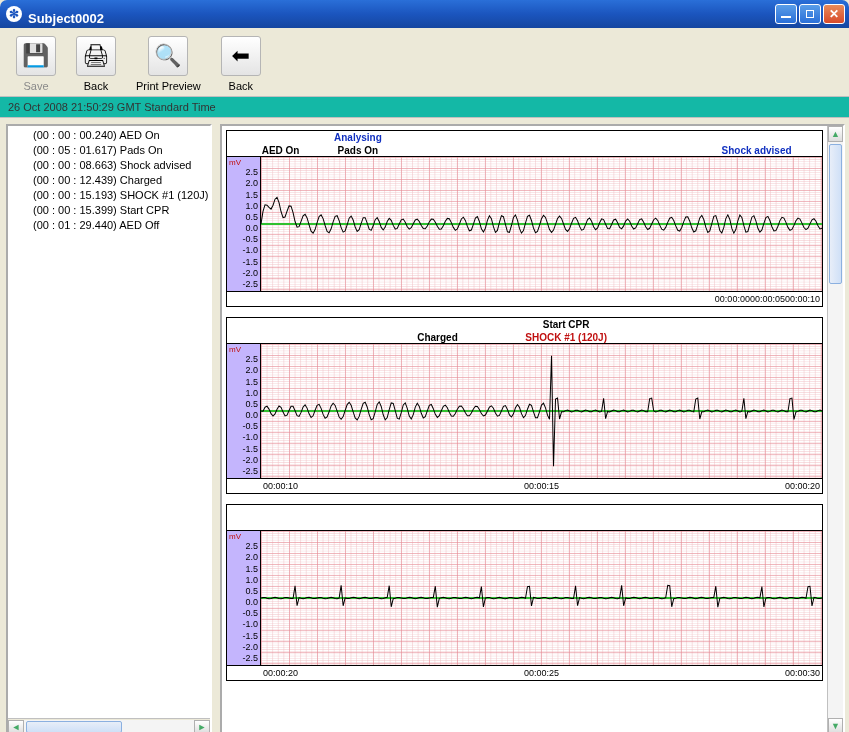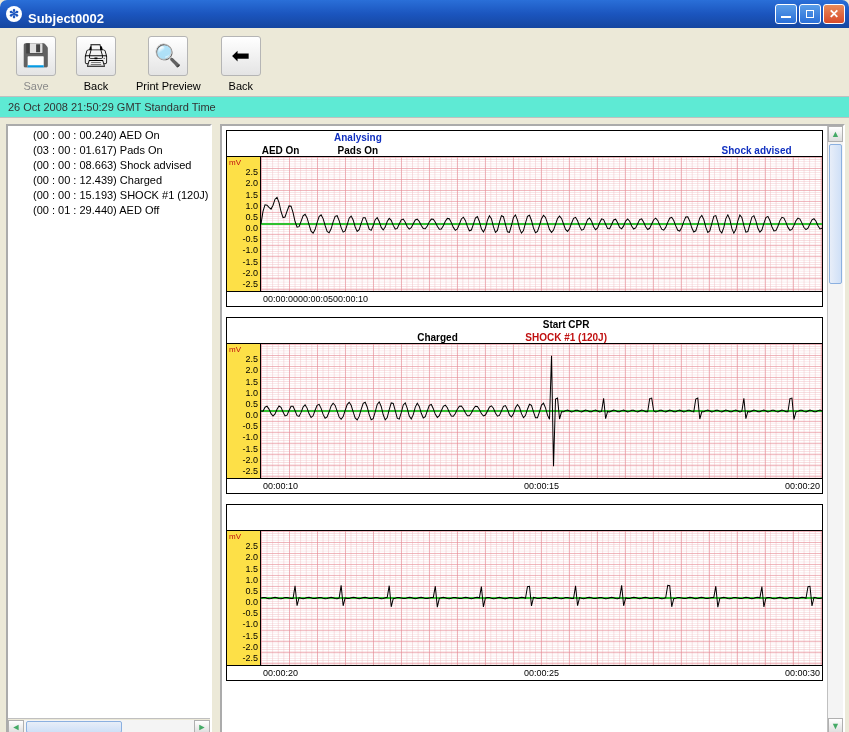--- a/index.html
+++ b/index.html
@@ -41,21 +41,21 @@
   .tool { text-align:center; font-size:11px; color:#000; }
   .tool.disabled { color:#8a8a8a; }
   .tool .ticon {
     width:40px; height:40px; margin:0 auto 4px auto;
     border:1px solid #b5b5b5; background:linear-gradient(to bottom,#fff,#e4e4e4);
     border-radius:3px; display:flex; align-items:center; justify-content:center;
     font-size:22px;
   }
   
   .timestamp {
-    padding:4px 8px; background:#5eead4; font-size:11px; color:#333;
+    padding:4px 8px; background:#14b8a6; font-size:11px; color:#333;
     border-bottom:1px solid #c0c0c0;
   }
   
   .main { display:flex; height:calc(100% - 28px - 62px - 24px); }
   .eventlist {
     width:206px; border:2px inset #fff; background:#fff; margin:6px 4px 0 6px;
     overflow:hidden; display:flex; flex-direction:column;
   }
   .eventlist-items { flex:1; padding:2px 4px; overflow:hidden; white-space:nowrap;margin-left:21px; }
   .eventlist .row { line-height:15px; }
@@ -73,21 +73,21 @@
   .vscroll .vthumb { position:absolute; top:2px; left:1px; right:1px; height:140px; background:linear-gradient(to right,#e8eef8,#cfe0f7); border:1px solid #8bb0e0; border-radius:2px;}
   .vscroll .varrow.bot { position:absolute; bottom:0; left:0; right:0;}
   
   .strip { border:1px solid #000; margin-bottom:10px; background:#fff; }
   .strip-header { height:26px; border-bottom:1px solid #000; position:relative; font-size:10px; }
   .strip-header .ann { position:absolute; top:6px; transform:translateX(-50%); white-space:nowrap;font-weight:bold; }
   .strip-header .ann.blue { color:#1030c0; }
   .strip-header .ann.red  { color:#c01010; }
   .strip-header .ann2 { top:14px; }
   .strip-body { display:flex; height:134px; }
-  .yaxis { width:34px; border-right:1px solid #000; display:flex; flex-direction:column; justify-content:space-between; padding:2px 2px; font-size:9px; text-align:right; background:#fde047;}
+  .yaxis { width:34px; border-right:1px solid #000; display:flex; flex-direction:column; justify-content:space-between; padding:2px 2px; font-size:9px; text-align:right; background:#c4b5fd;}
   .yaxis .mv { color:#c01010; font-size:8px; text-align:left; line-height:7px;}
   .plot { flex:1; position:relative; overflow:hidden;}
   .grid { position:absolute; inset:0;
     background-image:
       linear-gradient(to right, rgba(230,140,150,.55) 0, rgba(230,140,150,.55) 1px, transparent 1px),
       linear-gradient(to bottom, rgba(230,140,150,.55) 0, rgba(230,140,150,.55) 1px, transparent 1px),
       linear-gradient(to right, rgba(240,190,195,.5) 0, rgba(240,190,195,.5) 1px, transparent 1px),
       linear-gradient(to bottom, rgba(240,190,195,.5) 0, rgba(240,190,195,.5) 1px, transparent 1px);
     background-size: 28px 100%, 100% 11px, 5.6px 100%, 100% 2.2px;
   }
@@ -132,24 +132,25 @@
   </div>
 </div>
 
 <div class="timestamp">26 Oct 2008 21:50:29 GMT Standard Time</div>
 
 <div class="main">
 
   <div class="eventlist">
     <div class="eventlist-items" id="evtitems">
         <div class="row">(00 : 00 : 00.240)  AED On</div>
-        <div class="row">(03 : 00 : 01.617)  Pads On</div>
+        <div class="row">(00 : 05 : 01.617)  Pads On</div>
         <div class="row">(00 : 00 : 08.663)  Shock advised</div>
         <div class="row">(00 : 00 : 12.439)  Charged</div>
         <div class="row">(00 : 00 : 15.193)  SHOCK #1 (120J)</div>
+        <div class="row">(00 : 00 : 15.399)  Start CPR</div>
         <div class="row">(00 : 01 : 29.440)  AED Off</div>
       </div>
     <div class="hscroll">
       <div class="arrow">◄</div>
       <div class="track">
           <div class="thumb"></div>
         </div>
       <div class="arrow">►</div>
     </div>
   </div>
@@ -180,21 +181,21 @@
             </div>
             <div class="plot">
               <div class="grid"></div>
               <div class="baseline" style="top: calc(50% - 1px);"></div>
               <svg class="wave" viewBox="0 0 560 134" preserveAspectRatio="none">
                 <path d="M0 67 L2 54.3 L4 47.8 L6 48.2 L8 50.3 L10 52.1 L12 48.2 L14 42.2 L16 40.4 L18 45.6 L20 54.5 L22 60.6 L24 60.0 L26 54.2 L28 48.9 L30 49.2 L32 55.7 L34 64.5 L36 70.2 L38 69.7 L40 64.4 L42 58.8 L44 57.3 L46 60.9 L48 67.8 L50 74.2 L52 76.2 L54 72.6 L56 65.7 L58 59.6 L60 57.9 L62 61.6 L64 68.5 L66 74.4 L68 75.8 L70 71.8 L72 64.9 L74 59.3 L76 58.7 L78 63.6 L80 70.6 L82 75.1 L84 73.9 L86 67.8 L88 61.2 L90 59.1 L92 63.0 L94 70.0 L96 74.4 L98 72.7 L100 66.3 L102 60.7 L104 60.7 L106 66.2 L108 72.2 L110 73.4 L112 68.8 L114 62.7 L116 60.7 L118 64.5 L120 70.4 L122 73.0 L124 70.1 L126 64.5 L128 61.3 L130 63.3 L132 68.4 L134 72.1 L136 71.4 L138 67.0 L140 62.8 L142 62.0 L144 65.2 L146 69.7 L148 72.1 L150 70.7 L152 66.7 L154 63.0 L156 62.1 L158 64.5 L160 68.5 L162 71.6 L164 71.8 L166 69.0 L168 64.9 L170 62.1 L172 62.2 L174 65.2 L176 69.3 L178 72.2 L180 72.0 L182 68.8 L184 64.3 L186 61.4 L188 61.8 L190 65.6 L192 70.4 L194 73.3 L196 72.0 L198 67.2 L200 62.0 L202 60.2 L204 63.4 L206 69.4 L208 73.8 L210 73.0 L212 67.3 L214 61.0 L216 59.6 L218 64.5 L220 71.8 L222 75.1 L224 71.2 L226 63.4 L228 58.7 L230 61.6 L232 69.6 L234 75.4 L236 73.4 L238 65.4 L240 58.7 L242 59.7 L244 67.3 L246 74.8 L248 75.3 L250 68.5 L252 60.4 L254 57.9 L256 63.1 L258 71.4 L260 76.1 L262 73.6 L264 66.1 L266 59.3 L268 58.3 L270 63.5 L272 71.0 L274 75.7 L276 74.5 L278 68.5 L280 61.7 L282 58.3 L284 60.4 L286 66.4 L288 72.6 L290 75.4 L292 73.1 L294 67.3 L296 61.5 L298 59.1 L300 61.4 L302 67.0 L304 72.4 L306 74.4 L308 71.8 L310 66.2 L312 61.3 L314 60.3 L316 63.8 L318 69.4 L320 73.2 L322 72.4 L324 67.6 L326 62.5 L328 61.0 L330 64.3 L332 69.7 L334 72.7 L336 70.9 L338 65.8 L340 61.9 L342 62.6 L344 67.2 L346 71.6 L348 71.7 L350 67.5 L352 63.0 L354 62.2 L356 65.8 L358 70.5 L360 71.9 L362 68.9 L364 64.1 L366 61.9 L368 64.2 L370 68.9 L372 72.0 L374 70.9 L376 66.7 L378 62.6 L380 61.9 L382 65.2 L384 69.8 L386 72.5 L388 71.3 L390 67.0 L392 62.7 L394 61.1 L396 63.4 L398 68.1 L400 72.2 L402 73.2 L404 70.4 L406 65.4 L408 61.2 L410 60.3 L412 63.5 L414 68.9 L416 73.3 L418 74.1 L420 70.5 L422 64.6 L424 60.0 L426 59.7 L428 64.2 L430 70.8 L432 75.0 L434 73.8 L436 67.7 L438 60.9 L440 58.4 L442 62.5 L444 70.2 L446 75.5 L448 74.0 L450 66.6 L452 59.4 L454 58.6 L456 65.2 L458 73.5 L460 76.0 L462 70.4 L464 61.6 L466 57.8 L468 62.5 L470 71.4 L472 76.2 L474 72.5 L476 63.8 L478 58.1 L480 60.5 L482 68.7 L484 75.2 L486 74.5 L488 67.4 L490 60.2 L492 58.7 L494 63.9 L496 71.3 L498 75.2 L500 72.9 L502 66.3 L504 60.5 L506 59.4 L508 63.5 L510 69.7 L512 74.0 L514 73.6 L516 69.2 L518 63.6 L520 60.3 L522 61.1 L524 65.4 L526 70.4 L528 73.3 L530 72.4 L532 68.4 L534 63.7 L536 61.1 L538 62.1 L540 66.1 L542 70.5 L544 72.6 L546 71.1 L548 66.9 L550 62.9 L552 61.7 L554 64.3 L556 68.8 L558 71.9 L560 71.3"></path>
               </svg>
             </div>
           </div>
           <div class="xaxis">
-            <div style="display: flex; flex: 1 1 0%; justify-content: flex-start; margin-left: 34px;">
+            <div style="display: flex; flex: 1 1 0%; justify-content: flex-end; margin-left: 34px;">
               <span>00:00:00</span>
               <span>00:00:05</span>
               <span>00:00:10</span>
             </div>
           </div>
         </div>
         <div class="strip">
           <div class="strip-header">
             <span class="ann  ann2" style="left: 30%; margin-left: 32px;">Charged</span>
             <span class="ann " style="left: 57%; top: 1px;">Start CPR</span>

